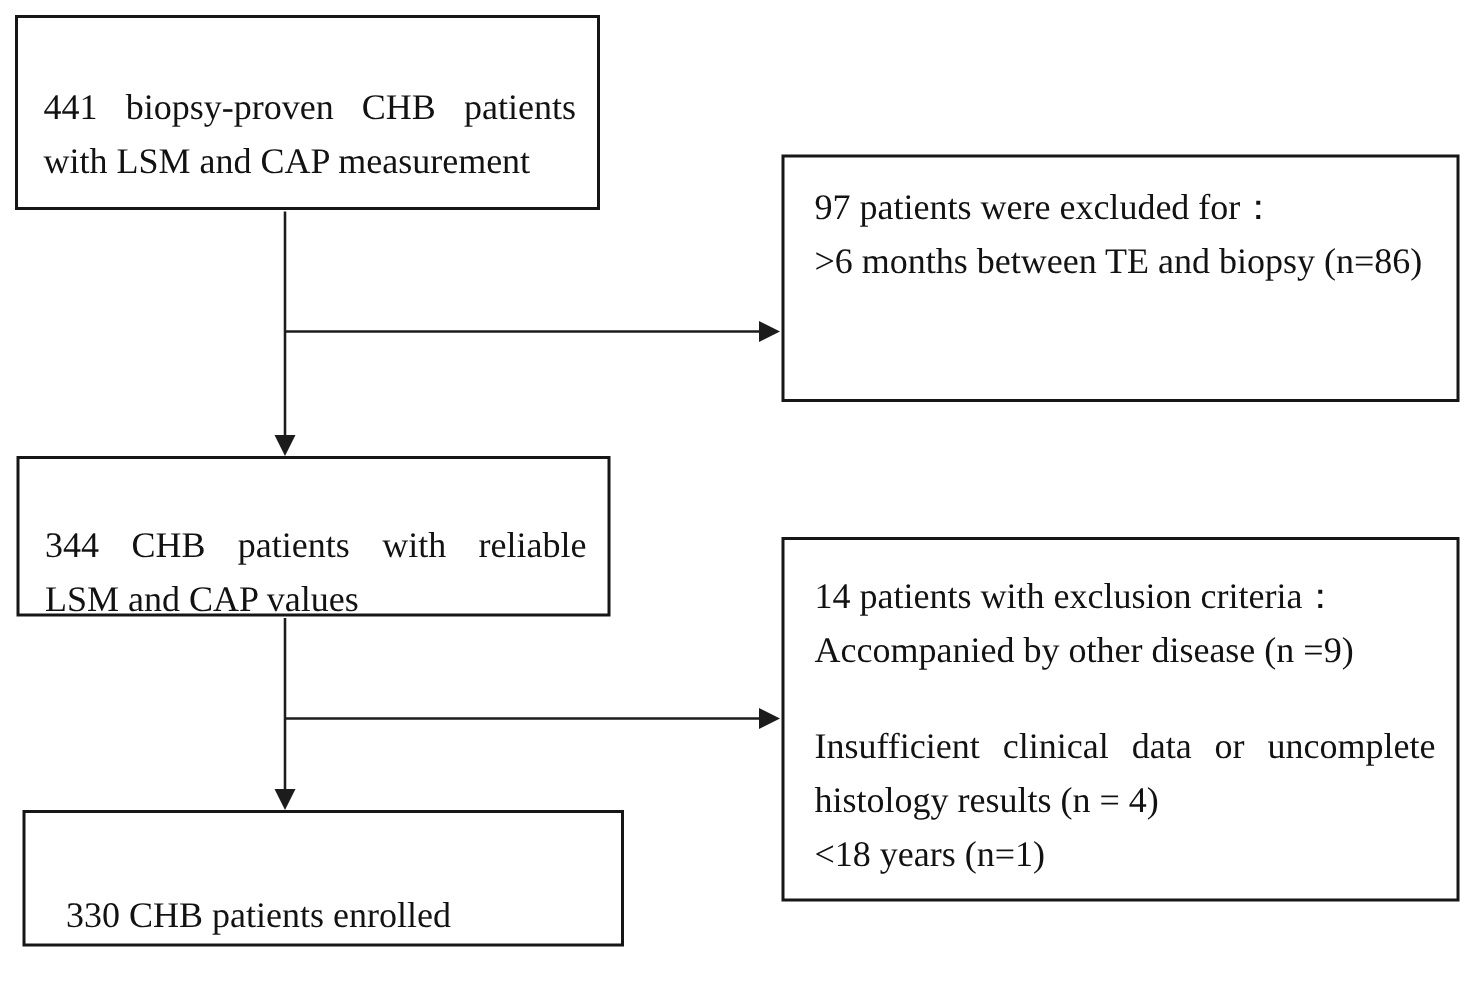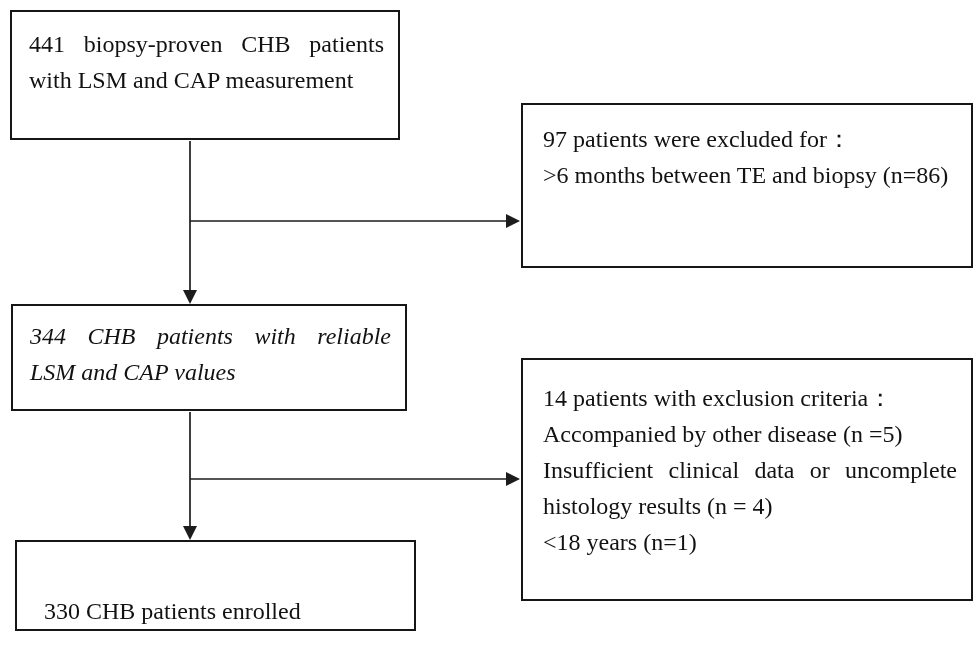--- a/index.html
+++ b/index.html
@@ -42,33 +42,33 @@
   .box.thin {
     border-width: 2px;
   }
   .line {
     white-space: nowrap;
   }
   .line.stretch {
     white-space: normal;
     text-align: justify;
     text-align-last: justify;
+    margin-top: 28px;
   }
   #box-initial {
     left: 10px; top: 10px; width: 390px; height: 130px;
     padding: 14px 14px 0 17px;
   }
   #box-excluded1 {
     left: 521px; top: 103px; width: 452px; height: 165px;
     padding: 16px 14px 16px 20px;
   }
   #box-reliable {
     left: 11px; top: 304px; width: 396px; height: 107px;
     padding: 12px 14px 0 17px;
-    font-style: italic;
   }
   #box-excluded2 {
     left: 521px; top: 358px; width: 452px; height: 243px;
     padding: 20px 14px 0 20px;
   }
   #box-enrolled {
     left: 15px; top: 540px; width: 401px; height: 91px;
     padding: 51px 14px 0 27px;
   }
 </style>
@@ -102,21 +102,21 @@
     <div class="line">&gt;6 months between TE and biopsy (n=86)</div>
   </div>
 
   <div class="box" id="box-reliable">
     <div class="line stretch">344 CHB patients with reliable</div>
     <div class="line">LSM and CAP values</div>
   </div>
 
   <div class="box thin" id="box-excluded2">
     <div class="line">14 patients with exclusion criteria：</div>
-    <div class="line">Accompanied by other disease (n =5)</div>
+    <div class="line">Accompanied by other disease (n =9)</div>
     <div class="line stretch">Insufficient clinical data or uncomplete</div>
     <div class="line">histology results (n = 4)</div>
     <div class="line">&lt;18 years (n=1)</div>
   </div>
 
   <div class="box" id="box-enrolled">
     <div class="line">330 CHB patients enrolled</div>
   </div>
 
 </div>

